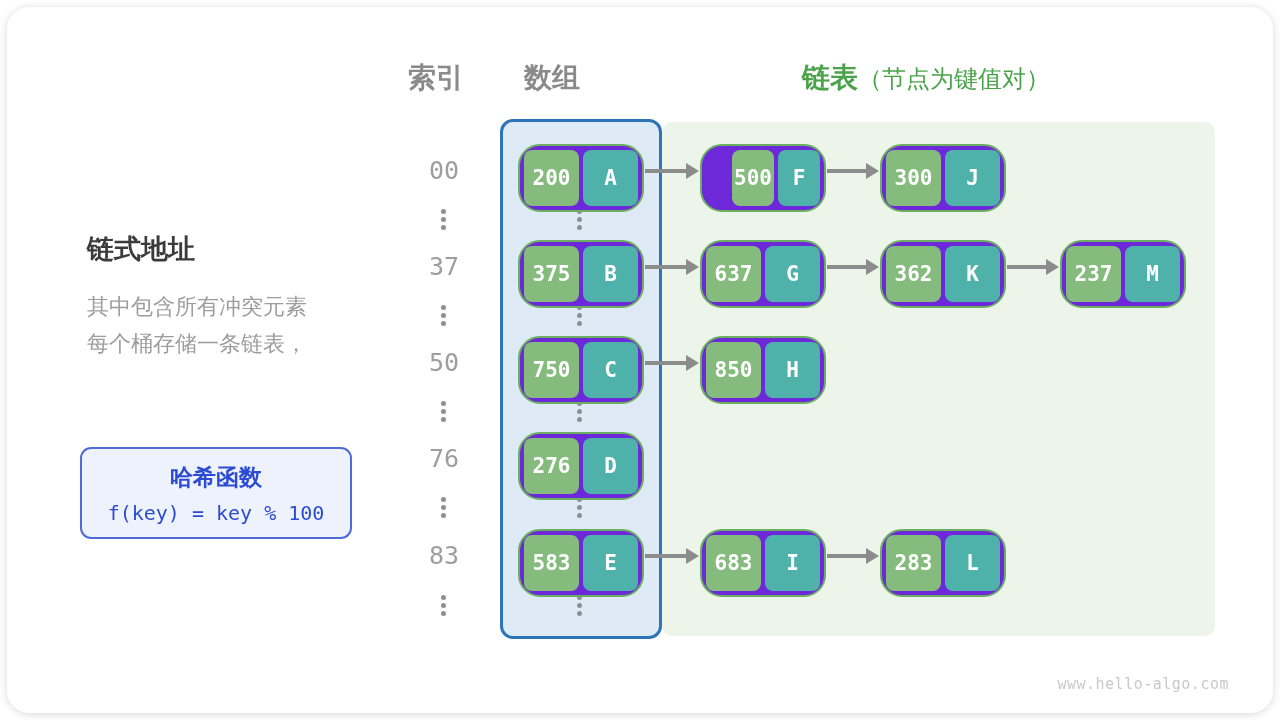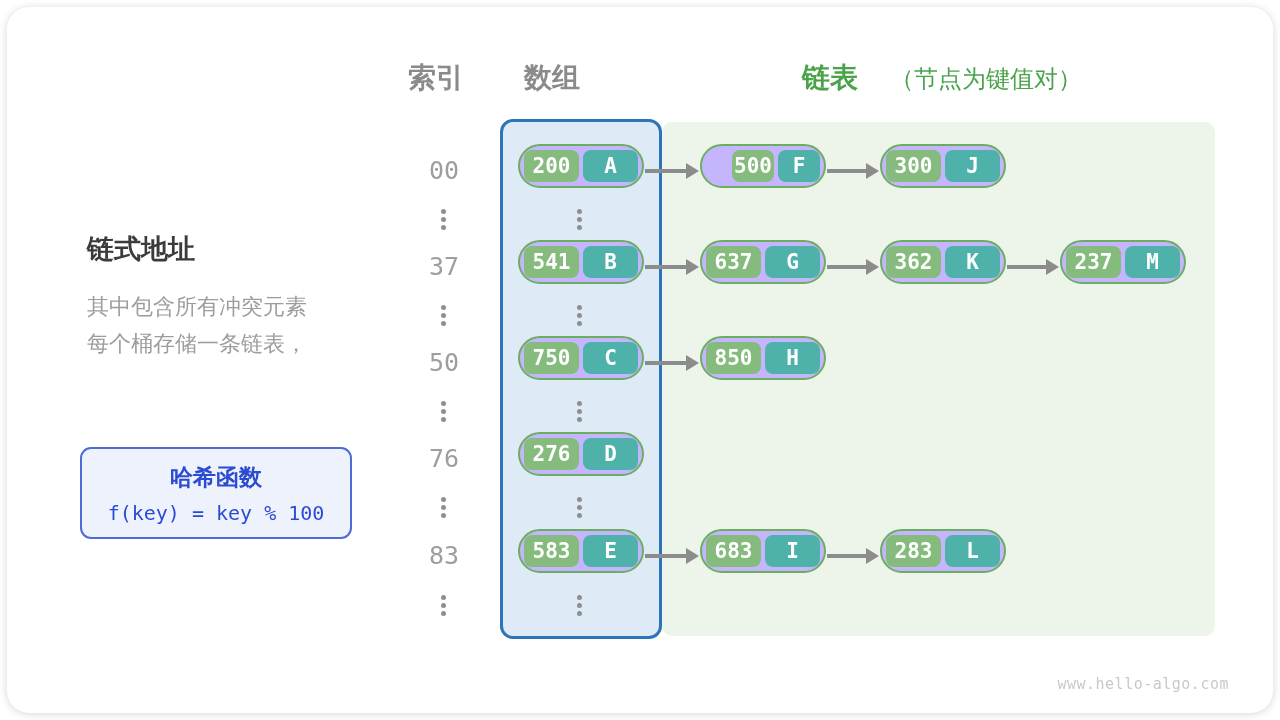--- a/index.html
+++ b/index.html
@@ -12,37 +12,37 @@
   }
   html,body{margin:0;padding:0;background:#fff;}
   #stage{position:relative;width:1280px;height:720px;overflow:hidden;
          font-family:"Liberation Sans","DejaVu Sans",sans-serif;}
   .card{position:absolute;inset:7px;background:#fff;border-radius:22px;
         box-shadow:0 1px 9px rgba(0,0,0,.16);}
   
   .hdr{position:absolute;top:52px;font-size:28px;font-weight:700;color:var(--header-gray);}
   .hdr-list{display:flex;align-items:baseline;color:var(--header-green);}
   .hdr-list .main{font-size:28px;font-weight:700;font-family:Liberation Mono, monospace;}
-  .hdr-list .note{font-size:24px;font-weight:400;margin-left:32px;}
+  .hdr-list .note{font-size:24px;font-weight:400;}
   
   .panel-title{position:absolute;left:80px;top:224px;font-size:27px;font-weight:700;color:var(--title-dark);}
   .panel-desc{position:absolute;left:80px;top:281px;font-size:22px;line-height:37px;color:var(--desc-gray);}
   .hash-box{position:absolute;left:73px;top:440px;width:272px;height:92px;box-sizing:border-box;
             border:2.5px solid var(--hash-border);border-radius:11px;background:var(--hash-fill);
             display:flex;flex-direction:column;align-items:center;justify-content:center;gap:8px;}
   .hash-title{font-size:23px;font-weight:600;color:var(--hash-blue);}
   .hash-formula{font-family:"DejaVu Sans Mono","Liberation Mono",monospace;
                 font-size:20px;font-weight:500;color:var(--hash-blue);}
   
   .array-col{position:absolute;left:493px;top:112px;width:162px;height:520px;box-sizing:border-box;
              background:var(--array-fill);border:3px solid var(--array-border);border-radius:13px;}
   .list-region{position:absolute;left:655px;top:115px;width:553px;height:514px;
                background:var(--list-fill);border-radius:10px;}
   
-  .node{position:absolute;box-sizing:border-box;width:126px;height:44px;background:#c4b5fd;
+  .node{position:absolute;box-sizing:border-box;width:126px;height:68px;background:#6d28d9;
         border:2.5px solid var(--node-border);border-radius:22px;display:flex;gap:4px;
         padding:4px;z-index:3;}
   .cell{flex:1;border-radius:8px;display:flex;align-items:center;justify-content:center;
         color:#fff;font-family:"DejaVu Sans Mono","Liberation Mono",monospace;
         font-size:21px;font-weight:700;}
   .cell.key{background:var(--key-cell);}
   .cell.val{background:var(--value-cell);}
   
   .idx{position:absolute;width:64px;text-align:center;
        font-family:"DejaVu Sans Mono","Liberation Mono",monospace;
@@ -97,21 +97,21 @@
           <div class="cell val">F</div>
         </div>
         <div class="arrow" style="left: 638px; top: 162px; width: 41px;"></div>
         <div class="node" style="left: 873px; top: 137px;">
           <div class="cell key">300</div>
           <div class="cell val">J</div>
         </div>
         <div class="arrow" style="left: 820px; top: 162px; width: 39px;"></div>
         <div class="idx" style="left: 405px; top: 245px;">37</div>
         <div class="node" style="left: 511px; top: 233px;">
-          <div class="cell key">541</div>
+          <div class="cell key">375</div>
           <div class="cell val">B</div>
         </div>
         <div class="node" style="left: 693px; top: 233px;">
           <div class="cell key">637</div>
           <div class="cell val">G</div>
         </div>
         <div class="arrow" style="left: 638px; top: 258px; width: 41px;"></div>
         <div class="node" style="left: 873px; top: 233px;">
           <div class="cell key">362</div>
           <div class="cell val">K</div>

